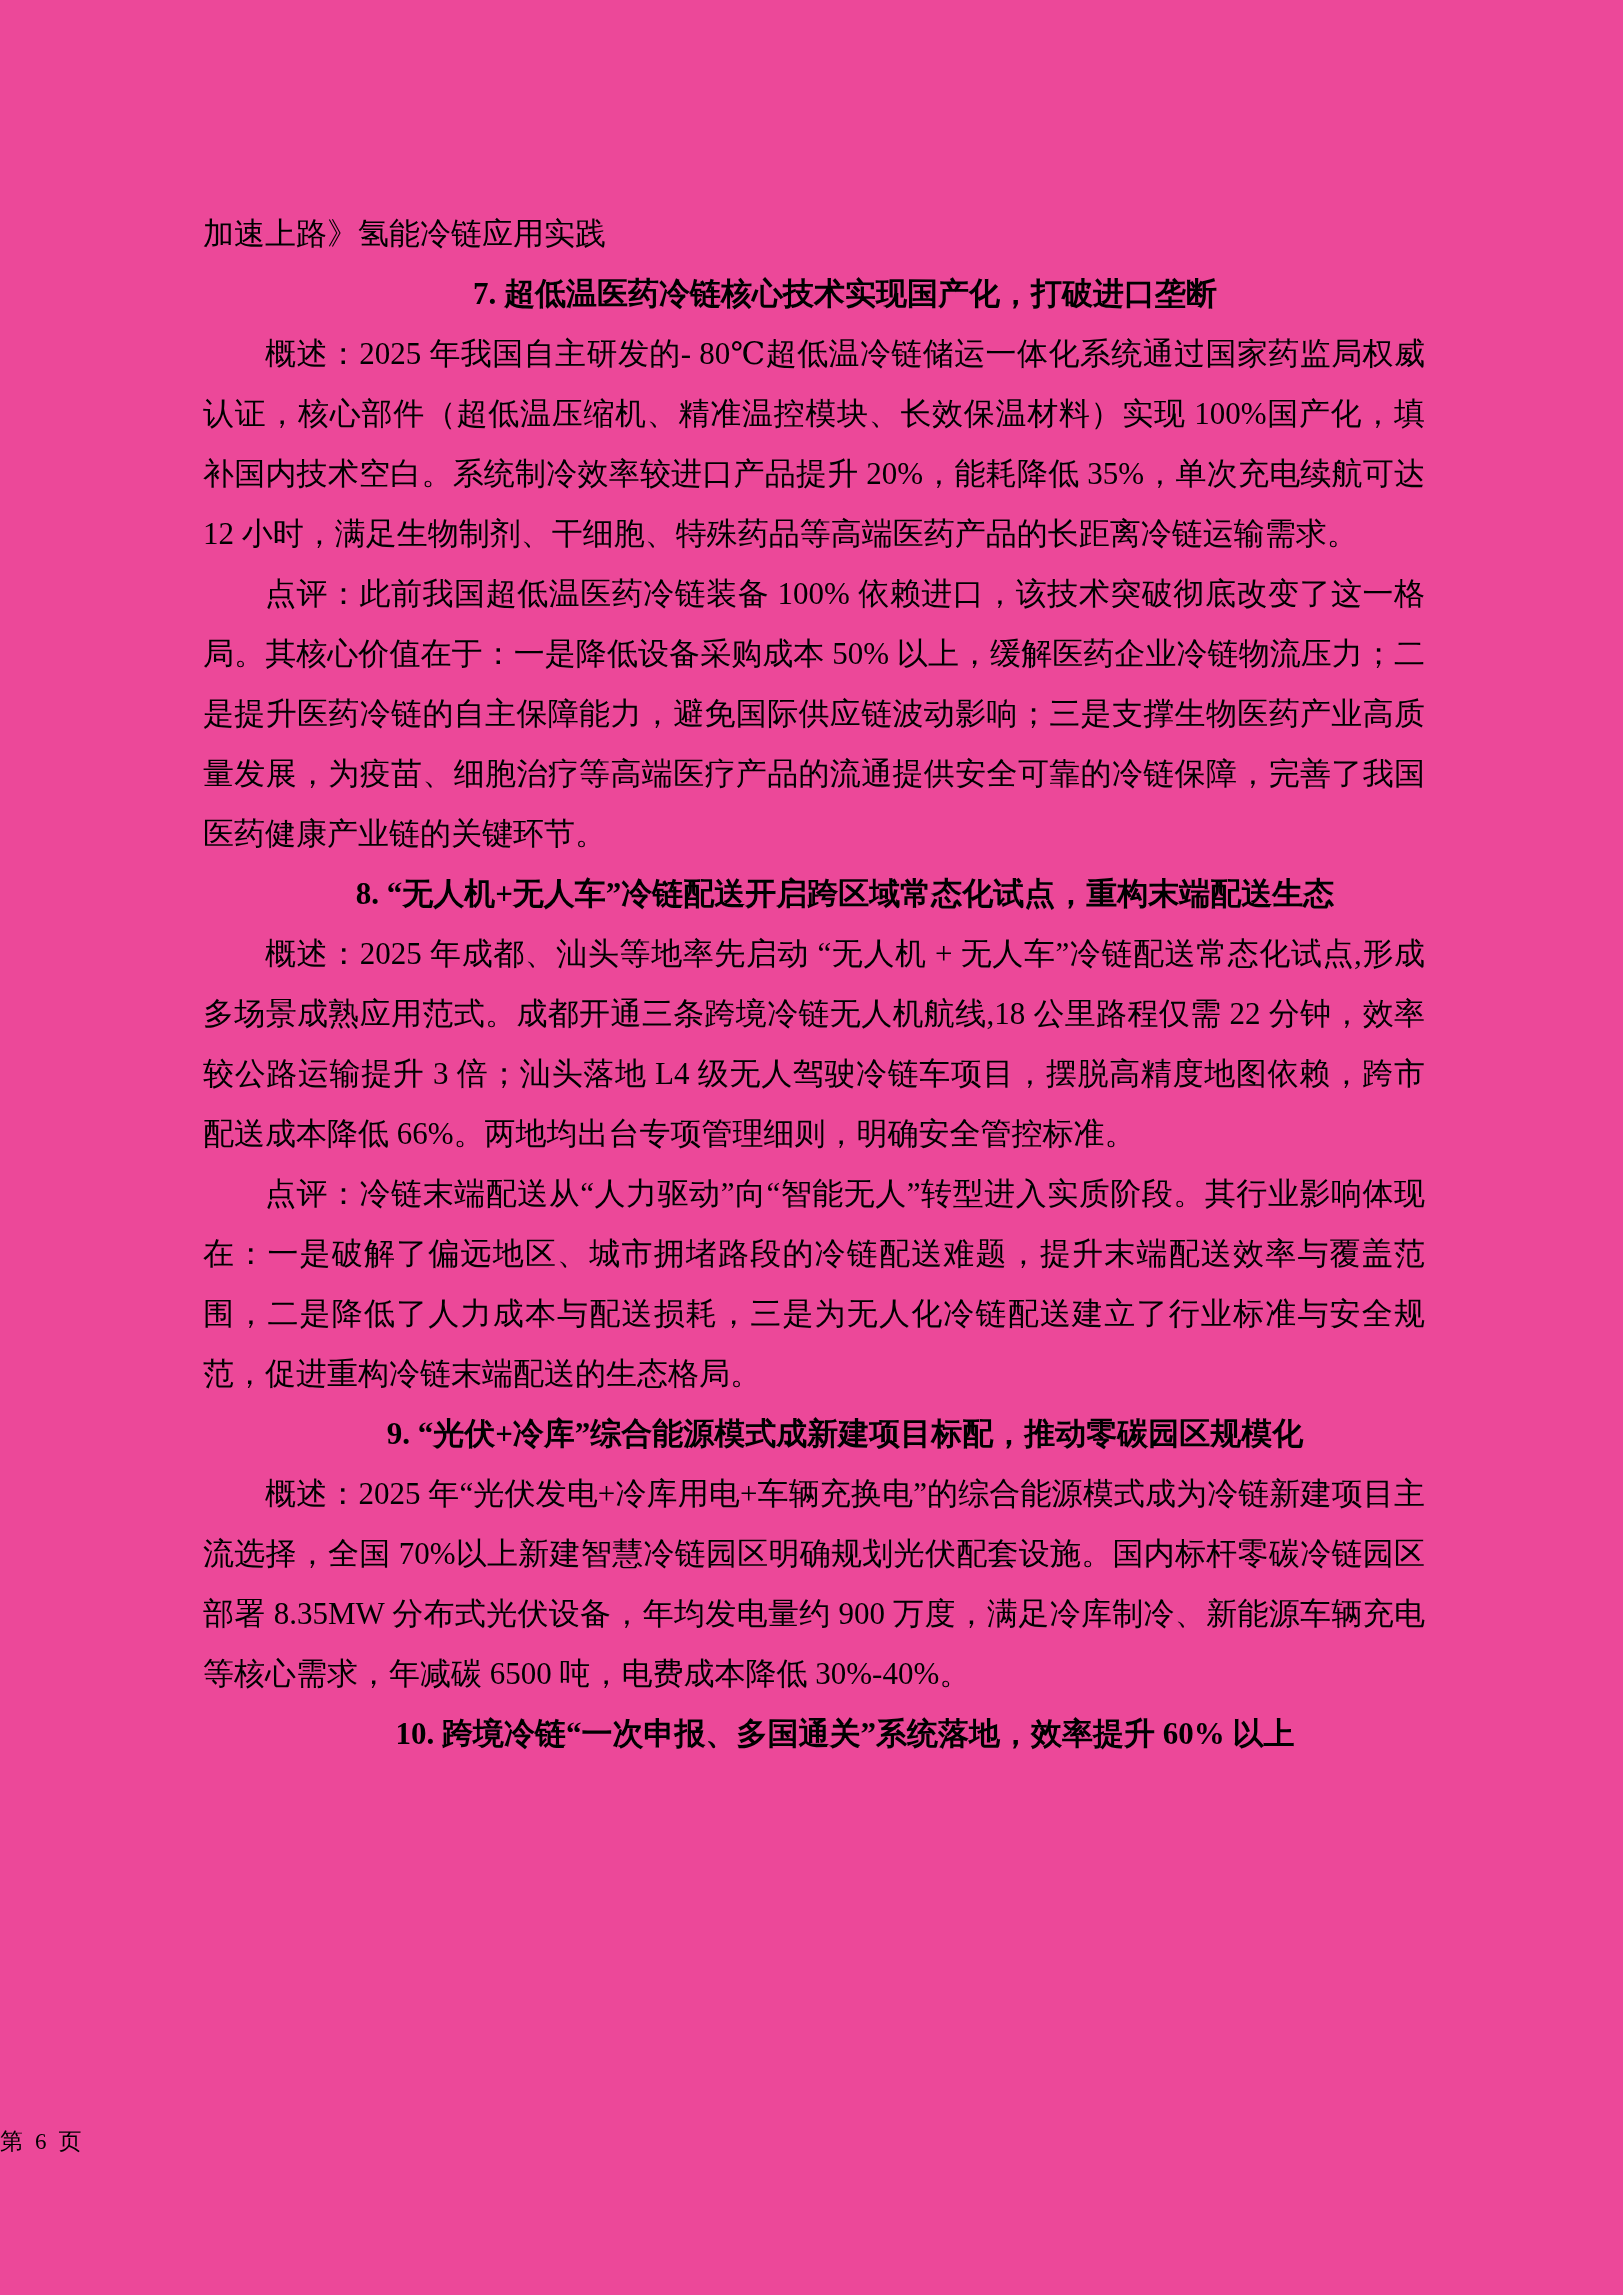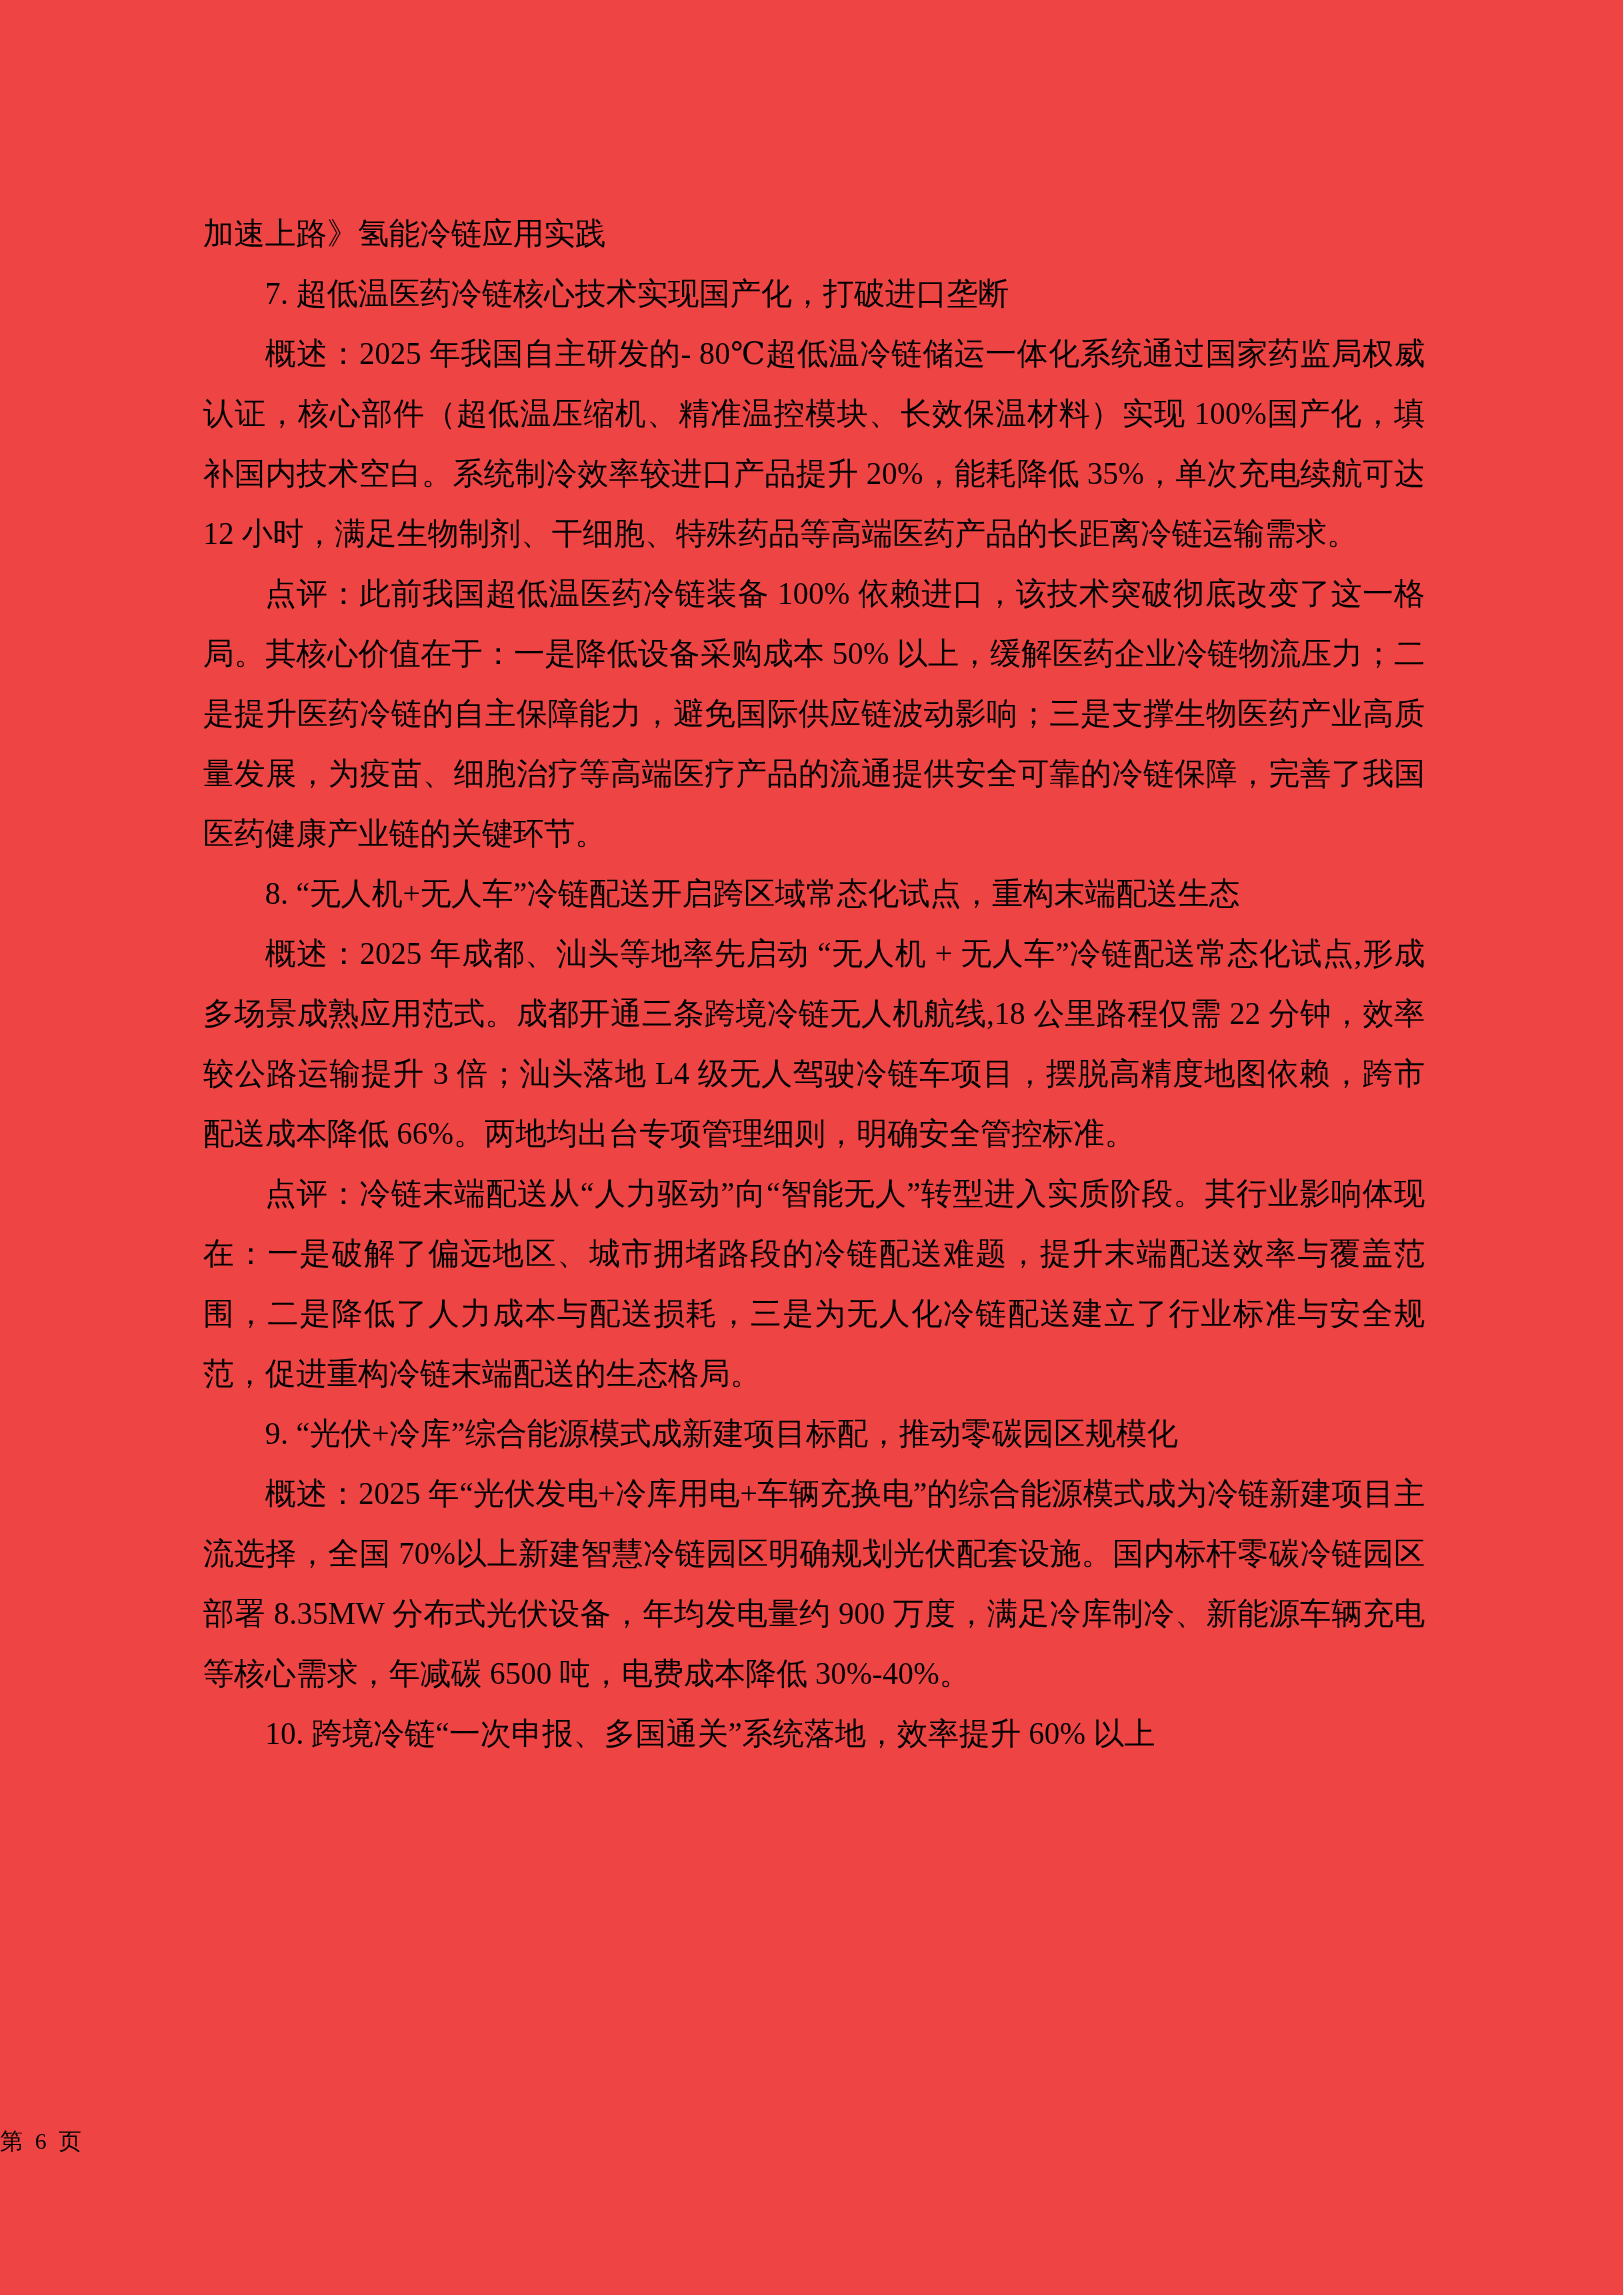--- a/index.html
+++ b/index.html
@@ -4,21 +4,21 @@
 <style>
   html, body {
     margin: 0;
     padding: 0;
     background: #e8e8e8;
   }
   .page {
     position: relative;
     width: 1623px;
     height: 2295px;
-    background: #ef4444;
+    background: #ec4899;
     color: #000000;
     font-family: "Liberation Serif", "DejaVu Serif", serif;
     font-size: 31px;
     line-height: 60px;
     overflow: hidden;
   }
   .content {
     position: absolute;
     left: 203px;
     right: 198px;
@@ -31,23 +31,23 @@
     text-indent: 2em;
   }
   .content p.continuation {
     text-indent: 0;
   }
   .content h2 {
     margin: 0;
     padding: 0;
     font-size: 31px;
     line-height: 60px;
-    font-weight: normal;
+    font-weight: bold;
     text-indent: 2em;
-    text-align: left;
+    text-align: center;
   }
   .para-label {
     font-weight: normal;
   }
   .footer {
     position: absolute;
     top: 2126px;
     left: 0;
     right: 0;
     font-size: 23px;

